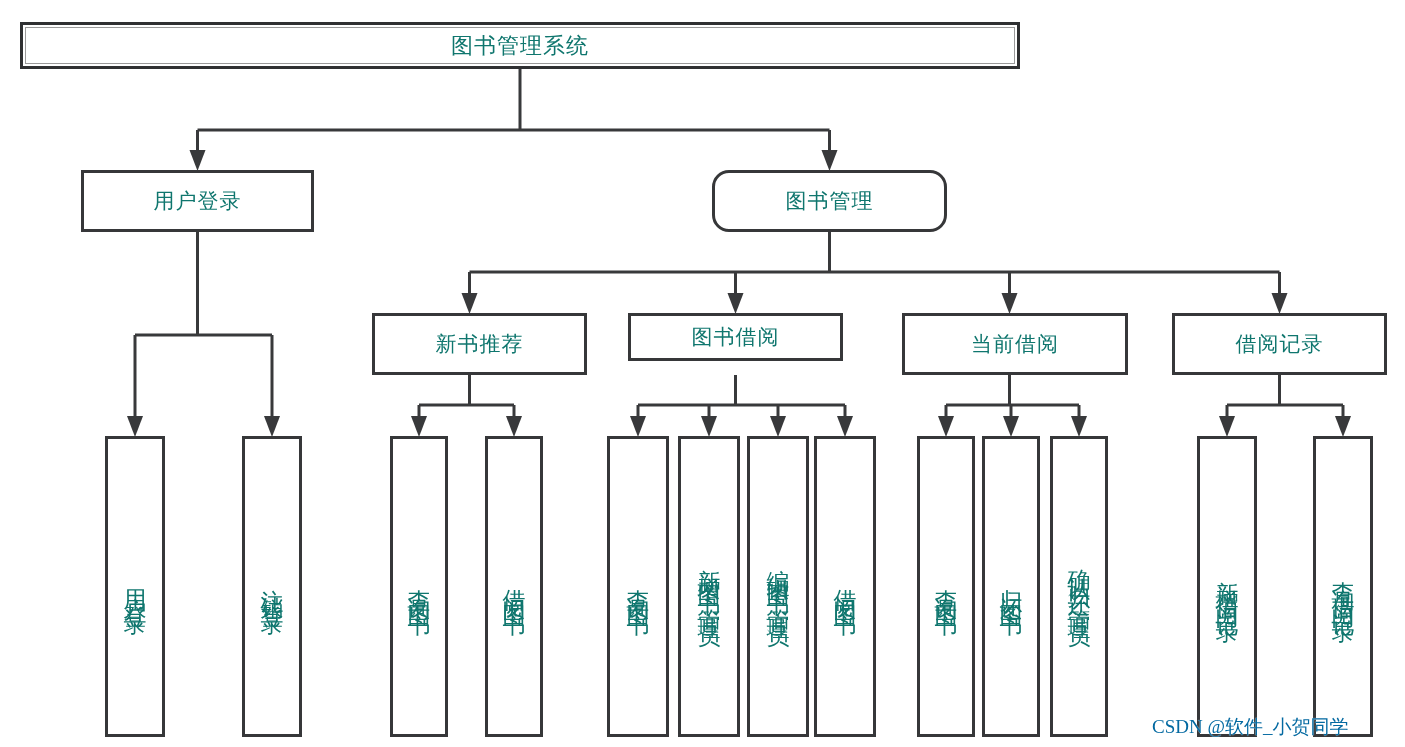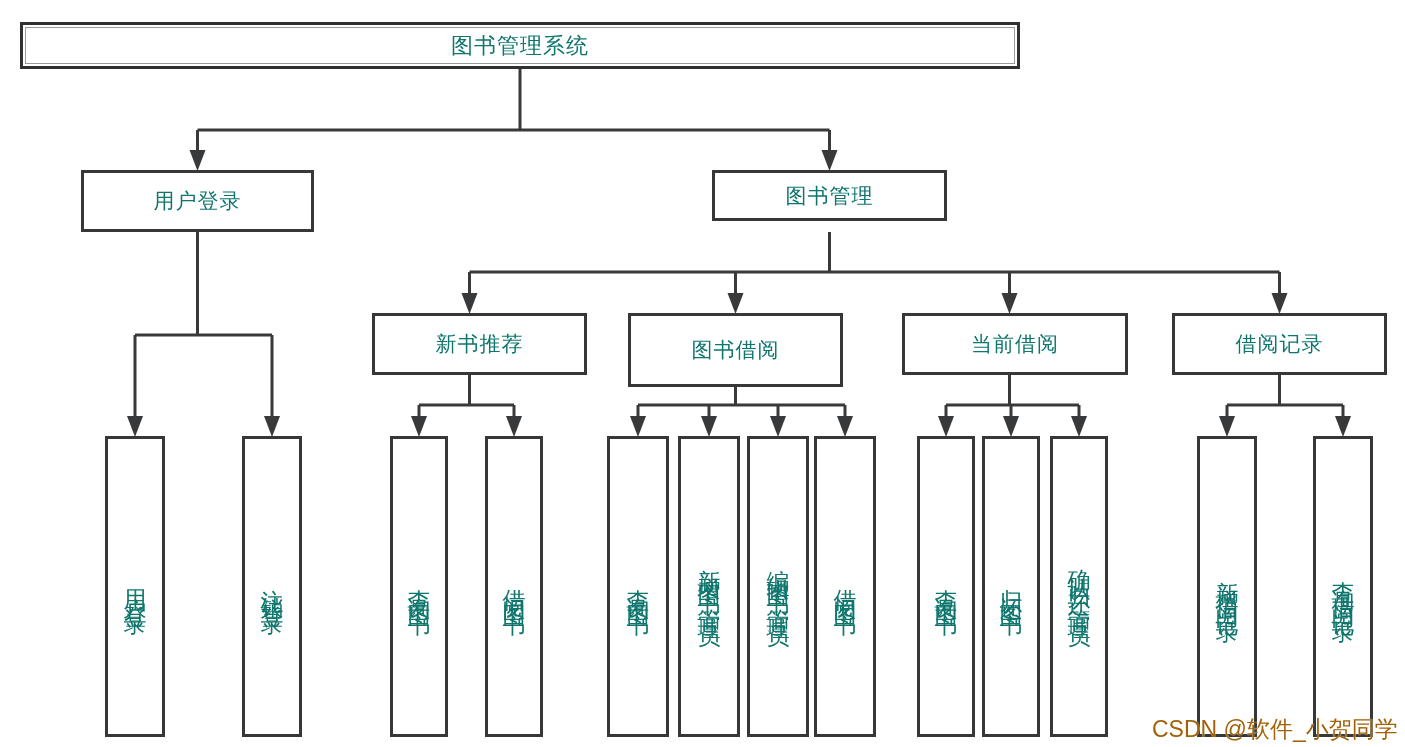--- a/index.html
+++ b/index.html
@@ -41,25 +41,26 @@
     writing-mode: vertical-rl;
     line-height: 1;
     font-size: 23px;
     letter-spacing: 8px;
     white-space: nowrap;
   }
   #watermark {
     position: absolute;
     left: 1152px;
     top: 714px;
-    font-size: 23px;
-    color: #a16207;
+    font-size: 19px;
+    color: #0369a1;
     white-space: nowrap;
     z-index: 5;
     text-shadow: 0 0 1px #ffffff;
+    font-family: Liberation Serif, serif;
   }
 </style>
 </head>
 <body>
 
 <div id="canvas">
 
   <svg id="wires" viewBox="0 0 1405 747" xmlns="http://www.w3.org/2000/svg">
     <g stroke="#38393b" stroke-width="3" fill="none">
 
@@ -129,28 +130,28 @@
     </g>
   </svg>
 
   <div class="node root" style="left:20px; top:22px; width:1000px; height:47px;">
     <span class="h-label">图书管理系统</span>
   </div>
 
   <div class="node" style="left:81px; top:170px; width:233px; height:62px;">
     <span class="h-label">用户登录</span>
   </div>
-  <div class="node" style="left:712px; top:170px; width:235px; height:51px;">
+  <div class="node" style="left:712px; top:170px; width:235px; height:62px;border-radius:17px;">
     <span class="h-label">图书管理</span>
   </div>
 
   <div class="node" style="left:372px; top:313px; width:215px; height:62px;">
     <span class="h-label">新书推荐</span>
   </div>
-  <div class="node" style="left:628px; top:313px; width:215px; height:74px;">
+  <div class="node" style="left:628px; top:313px; width:215px; height:48px;">
     <span class="h-label">图书借阅</span>
   </div>
   <div class="node" style="left:902px; top:313px; width:226px; height:62px;">
     <span class="h-label">当前借阅</span>
   </div>
   <div class="node" style="left:1172px; top:313px; width:215px; height:62px;">
     <span class="h-label">借阅记录</span>
   </div>
 
   <div class="node" style="left:105px; top:436px; width:60px; height:301px;">

